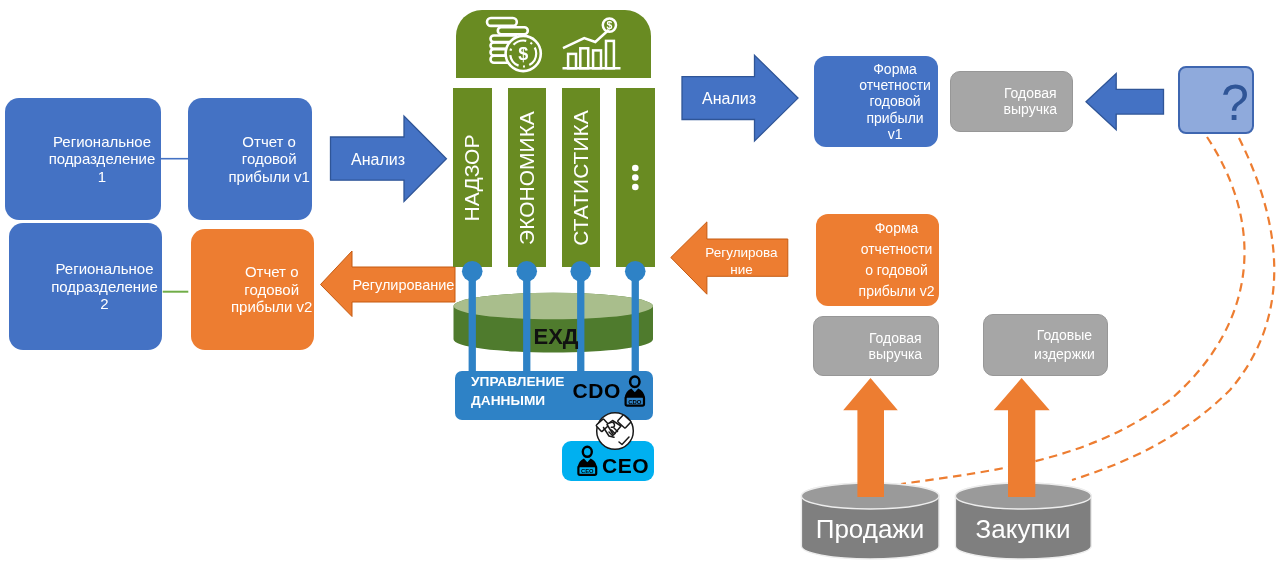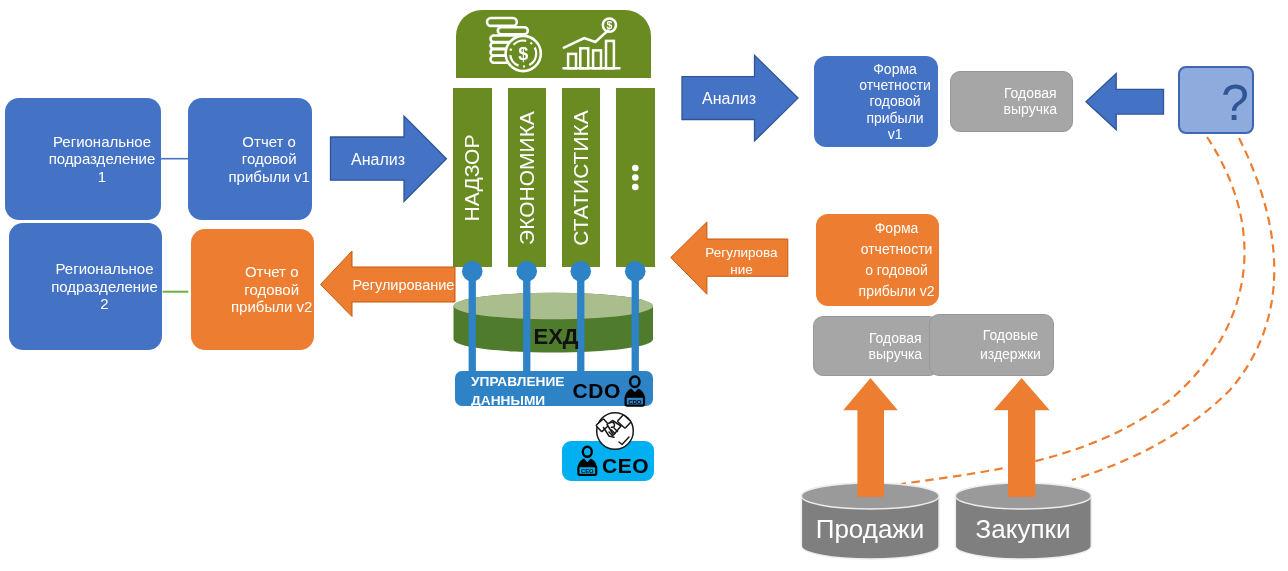--- a/index.html
+++ b/index.html
@@ -84,27 +84,27 @@
      background:#ED7D31;font-size:15px;line-height:17.5px;">Отчет о годовой<br>прибыли v2</div>
 
 <div class="box" style="left:814.3px;top:55.6px;width:123.5px;height:91.6px;border-radius:12px;
      background:#4472C4;font-size:14px;line-height:16.3px;">Форма отчетности<br>годовой прибыли<br>v1</div>
 <div class="box" style="left:950px;top:71px;width:122.7px;height:60.7px;border-radius:10px;
      background:#A6A6A6;border:1px solid #979797;font-size:14px;">Годовая выручка</div>
 <div class="box" style="left:815.6px;top:214px;width:123.9px;height:92px;border-radius:12px;
      background:#ED7D31;font-size:14px;line-height:20.8px;">Форма отчетности<br>о годовой<br>прибыли v2</div>
 <div class="box" style="left:813.2px;top:315.7px;width:126.3px;height:60.3px;border-radius:10px;
      background:#A6A6A6;border:1px solid #979797;font-size:14px;">Годовая выручка</div>
-<div class="box" style="left:929px;top:314.2px;width:124.9px;height:61.8px;border-radius:10px;
+<div class="box" style="left:983px;top:314.2px;width:124.9px;height:61.8px;border-radius:10px;
      background:#A6A6A6;border:1px solid #979797;font-size:14px;line-height:19px;">Годовые<br>издержки</div>
 
 <div class="box" style="left:1178px;top:66px;width:76px;height:68px;border-radius:8px;
      background:#8FAADC;border:2.5px solid #3E66B0;color:#2F5597;font-size:50px;font-weight:normal;padding-top:5px;">?</div>
 
-<div class="abs" style="left:454.6px;top:371.4px;width:198px;height:35px;border-radius:7px;
+<div class="abs" style="left:454.6px;top:371.4px;width:198px;height:49px;border-radius:7px;
      background:#2E82C6;z-index:2;">
   <div class="abs" style="left:16.5px;top:2px;color:#fff;font-size:13.7px;font-weight:bold;line-height:18.6px;white-space:nowrap;">УПРАВЛЕНИЕ<br>ДАННЫМИ</div>
   <div class="abs" style="left:118px;top:9px;color:#000;font-size:21px;font-weight:bold;letter-spacing:0.5px;line-height:21px;">CDO</div>
 </div>
 
 <div class="abs" style="left:562px;top:441.3px;width:92px;height:40px;border-radius:9px;
      background:#00B0F0;z-index:2;">
   <div class="abs" style="left:40px;top:14px;color:#000;font-size:21px;font-weight:bold;letter-spacing:0.5px;line-height:21px;">CEO</div>
 </div>
 

